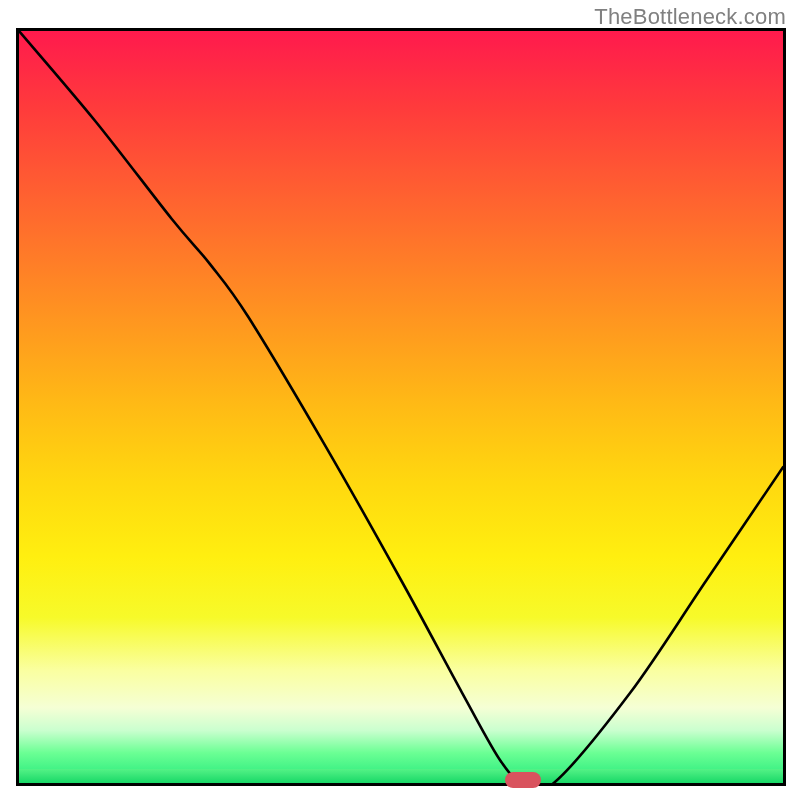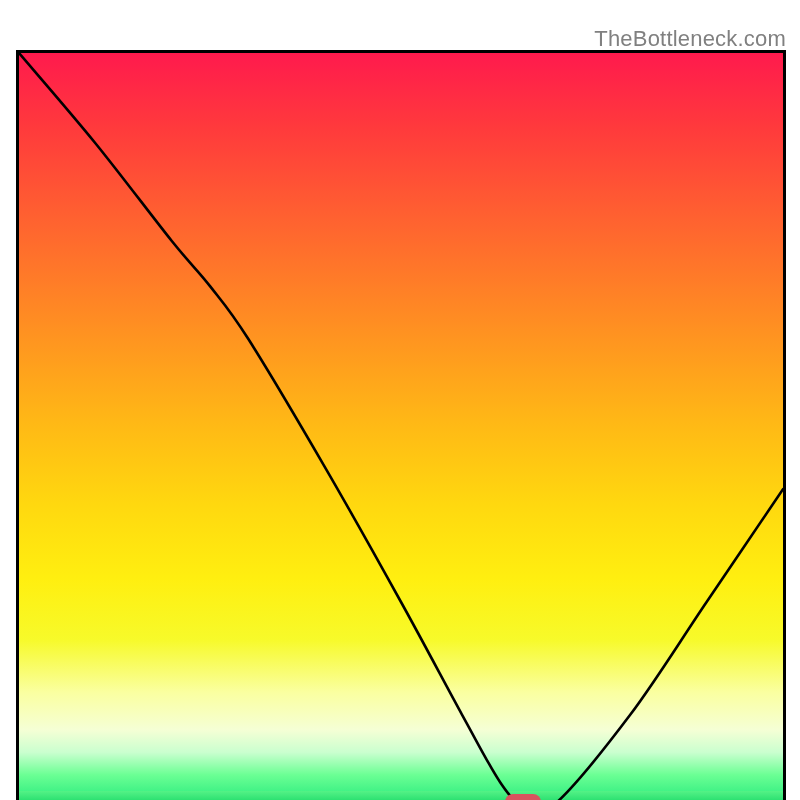--- a/index.html
+++ b/index.html
@@ -7,21 +7,20 @@
     padding: 0;
     width: 800px;
     height: 800px;
     background: #ffffff;
     overflow: hidden;
   }
   .frame {
     position: relative;
     width: 800px;
     height: 772px;
-    margin-top: 22px;
   }
   .plot-box {
     position: absolute;
     left: 16px;
     top: 28px;
     width: 770px;
     height: 758px;
     border: 3px solid #000;
     box-sizing: border-box;
     background: linear-gradient(

